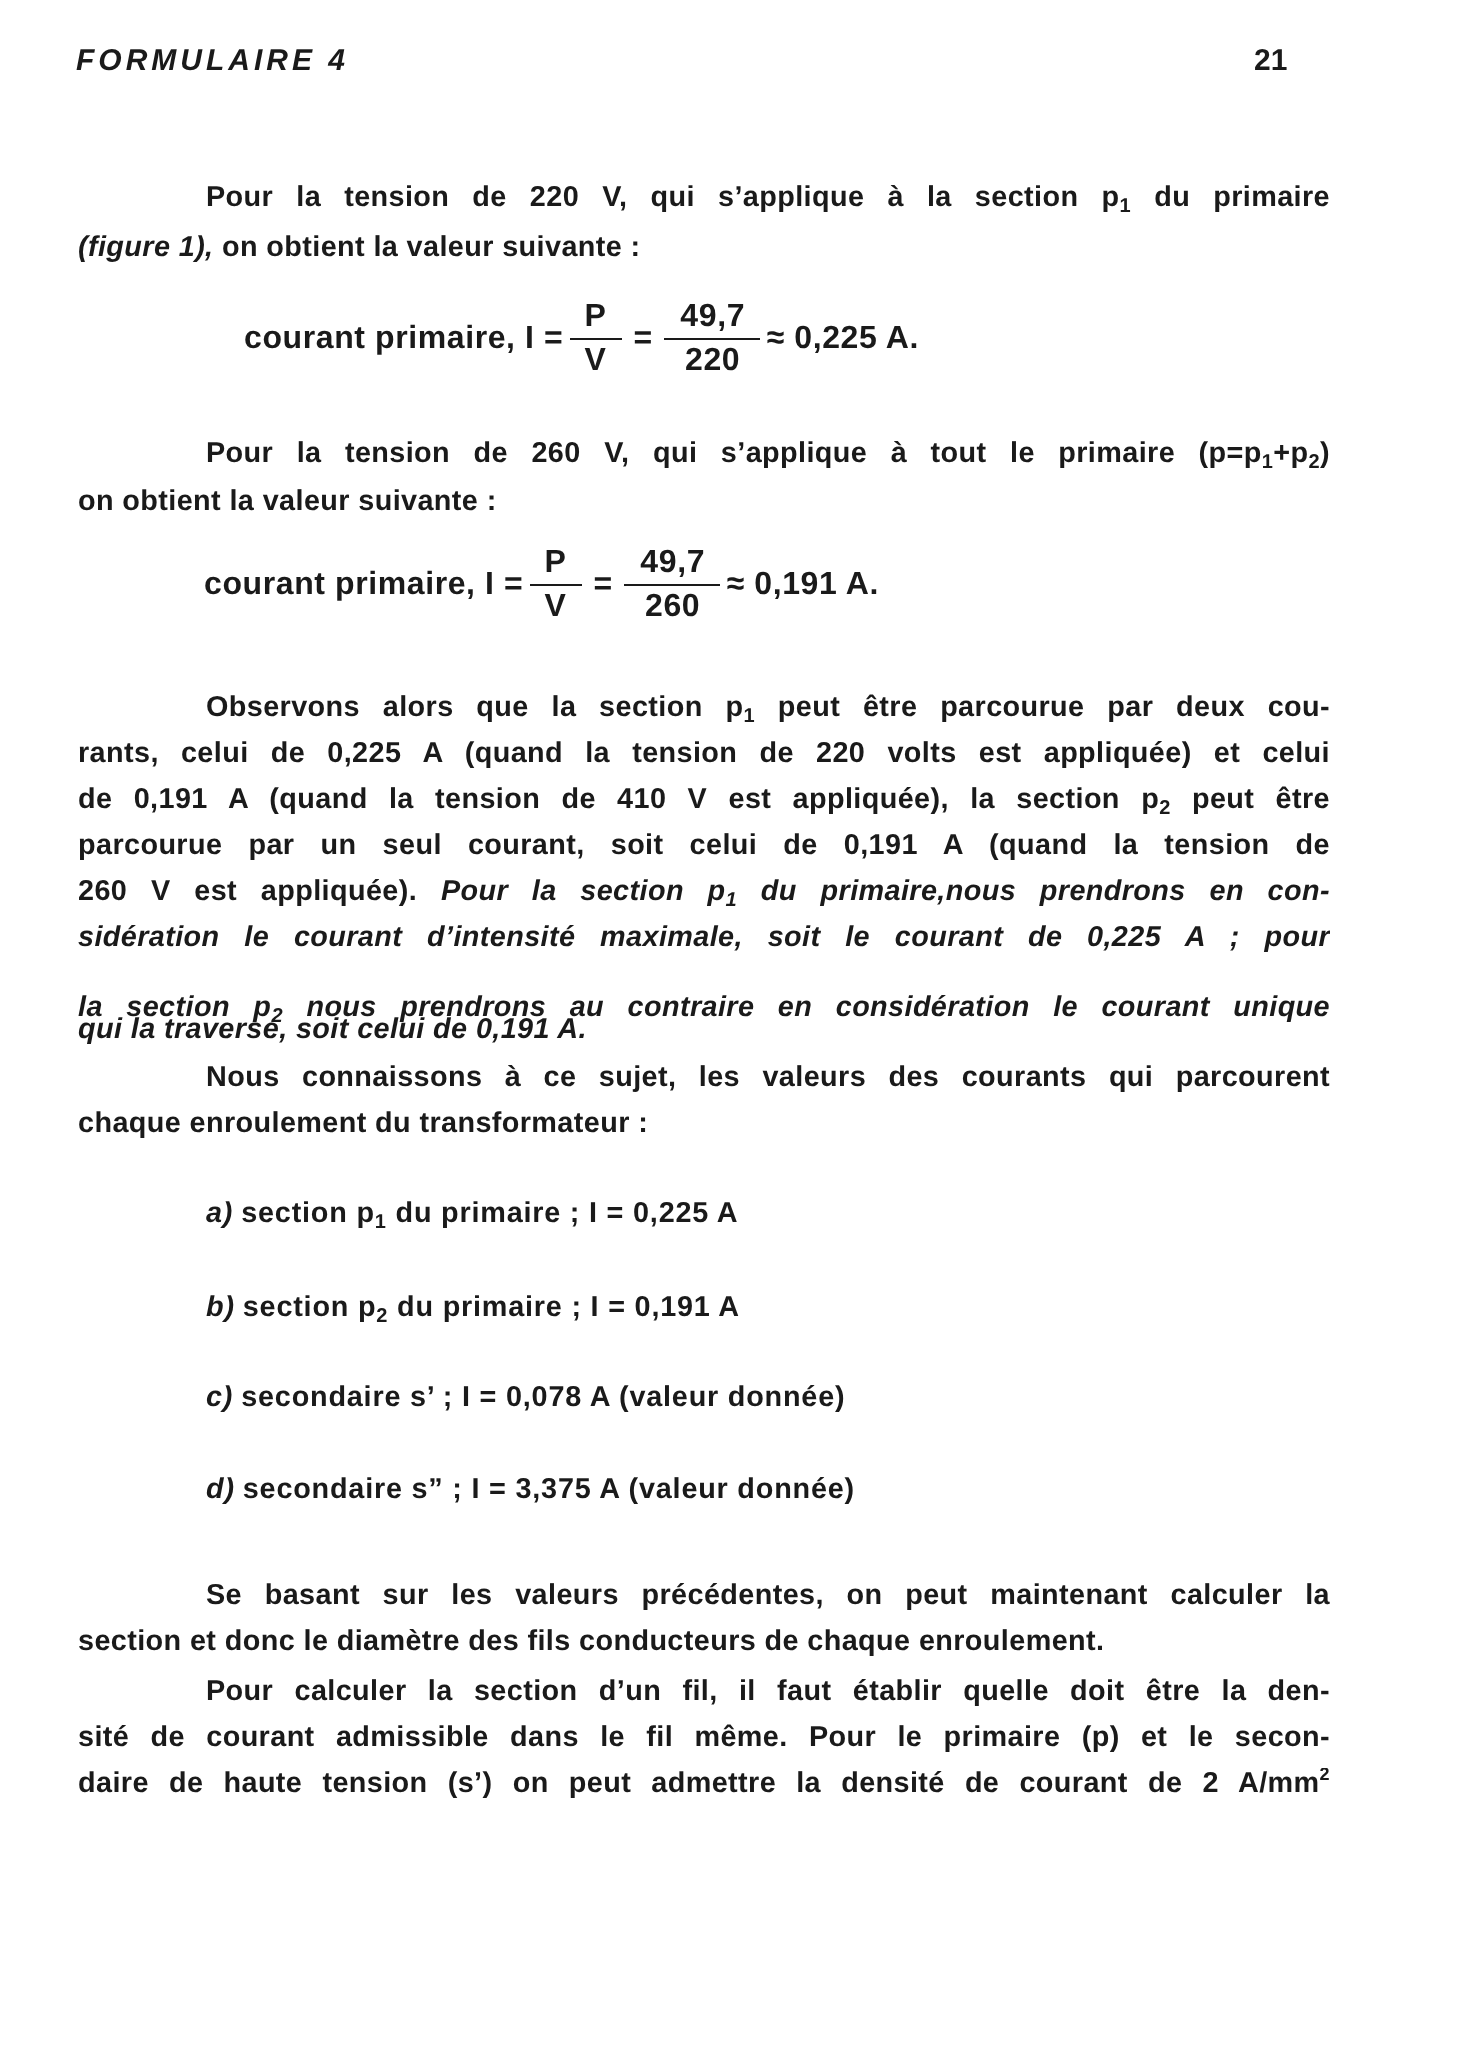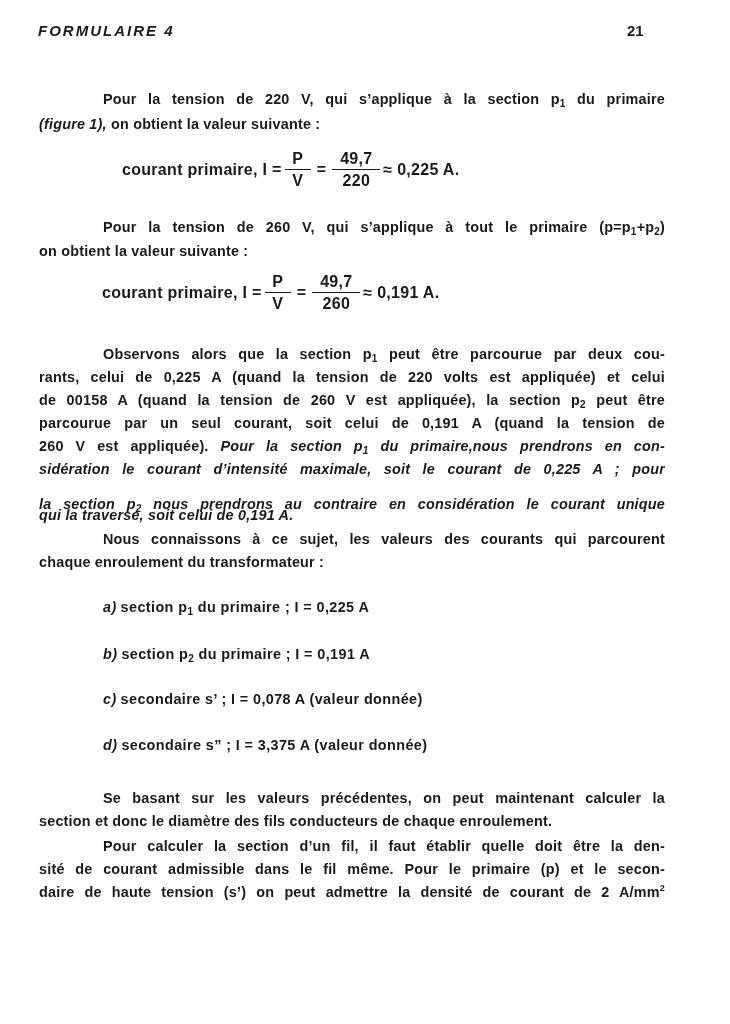--- a/index.html
+++ b/index.html
@@ -79,21 +79,21 @@
     <span class="op">=</span>
     <span class="frac wide">
         <span class="num">49,7</span>
         <span class="den">260</span>
       </span>
     <span>≈ 0,191 A.</span>
   </div>
 
   <div class="line indent just" style="top:346px;"><span>Observons alors que la section p</span><sub>1</sub><span> peut être parcourue par deux cou-</span></div>
   <div class="line just" style="top:369px;">rants, celui de 0,225 A (quand la tension de 220 volts est appliquée) et celui</div>
-  <div class="line just" style="top:392px;"><span>de 00158 A (quand la tension de 260 V est appliquée), la section p</span><sub>2</sub><span> peut être</span></div>
+  <div class="line just" style="top:392px;"><span>de 0,191 A (quand la tension de 410 V est appliquée), la section p</span><sub>2</sub><span> peut être</span></div>
   <div class="line just" style="top:415px;">parcourue par un seul courant, soit celui de 0,191 A (quand la tension de</div>
   <div class="line just" style="top:438px;"><span>260 V est appliquée). </span><span class="it">Pour la section p</span><sub class="it">1</sub><span class="it"> du primaire,nous prendrons en con-</span></div>
   <div class="line just it" style="top:461px;">sidération le courant d’intensité maximale, soit le courant de 0,225 A ; pour</div>
   <div class="line just it" style="top:484px;margin-top:12px;"><span>la section p</span><sub>2</sub><span> nous prendrons au contraire en considération le courant unique</span></div>
   <div class="line it" style="top:507px;">qui la traverse, soit celui de 0,191 A.</div>
 
   <div class="line indent just" style="top:531px;">Nous connaissons à ce sujet, les valeurs des courants qui parcourent</div>
   <div class="line" style="top:554px;">chaque enroulement du transformateur :</div>
 
   <div class="item" style="top:599px;"><span class="lbl">a)</span><span>section p</span><sub>1</sub><span> du primaire ; I = 0,225 A</span></div>

